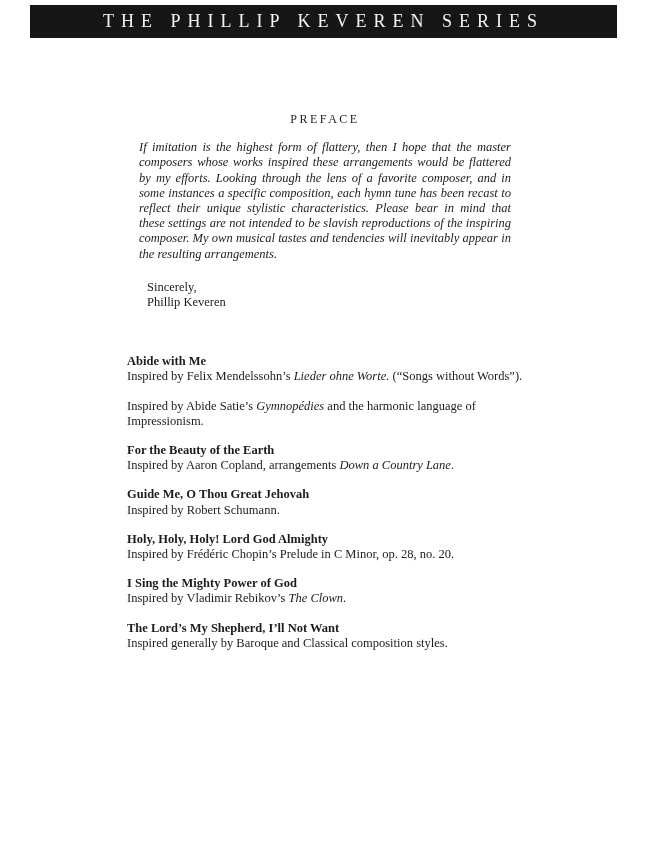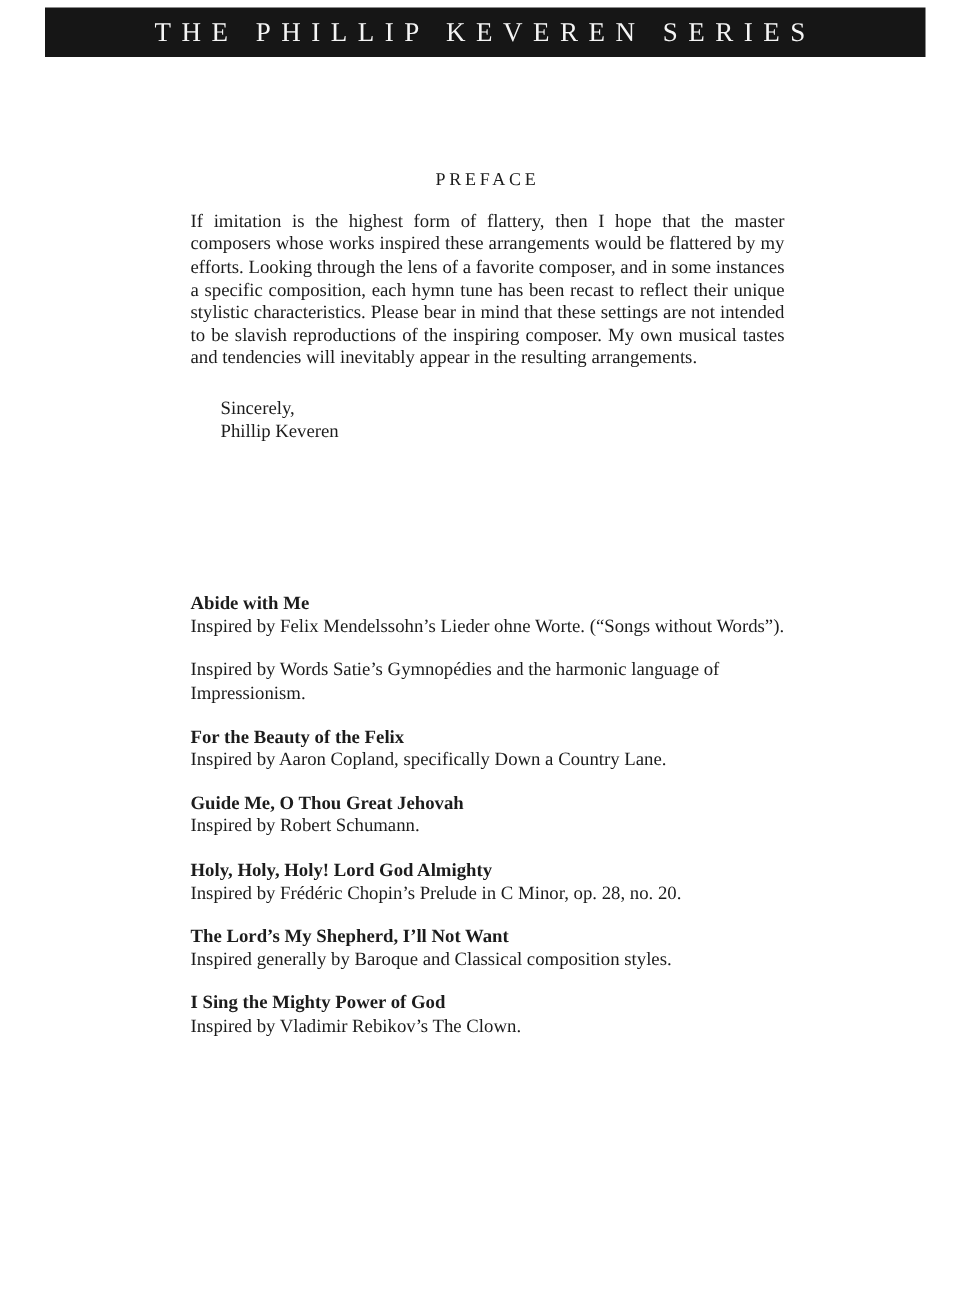--- a/index.html
+++ b/index.html
@@ -42,38 +42,40 @@
   }
   .preface-heading {
     text-align: center;
     font-size: 12px;
     letter-spacing: 2.5px;
     font-weight: normal;
     margin: 0 0 13px 0;
   }
   .preface-body {
     text-align: justify;
-    margin: 0;
+    margin: 12px;
+    font-style: italic;
   }
   .signoff-block {
     margin: 18px 0 0 20px;
   }
   .entries {
-    margin-top: 100px;
+    margin-top: 44px;
   }
   .entry {
     margin-bottom: 14px;
   }
   .entry-title {
     font-weight: bold;
   }
   .entry-desc {
     font-weight: normal;
   }
   .entry-desc .it {
+    font-style: italic;
   }
 </style>
 </head>
 <body>
 
 <div class="page">
 
   <div class="banner">
     <span>THE PHILLIP KEVEREN SERIES</span>
   </div>
@@ -88,39 +90,39 @@
       <div>Sincerely,</div>
       <div>Phillip Keveren</div>
     </div>
 
     <div class="entries">
         <div class="entry">
           <div class="entry-title">Abide with Me</div>
           <div class="entry-desc"><span>Inspired by Felix Mendelssohn’s </span><span class="it">Lieder ohne Worte.</span><span> (“Songs without Words”).</span></div>
         </div>
         <div class="entry">
-          <div class="entry-desc"><span>Inspired by Words Satie’s </span><span class="it">Gymnopédies</span><span> and the harmonic language of Impressionism.</span></div>
+          <div class="entry-desc"><span>Inspired by Abide Satie’s </span><span class="it">Gymnopédies</span><span> and the harmonic language of Impressionism.</span></div>
         </div>
         <div class="entry">
-          <div class="entry-title">For the Beauty of the Felix</div>
-          <div class="entry-desc"><span>Inspired by Aaron Copland, specifically </span><span class="it">Down a Country Lane</span><span>.</span></div>
+          <div class="entry-title">For the Beauty of the Earth</div>
+          <div class="entry-desc"><span>Inspired by Aaron Copland, arrangements </span><span class="it">Down a Country Lane</span><span>.</span></div>
         </div>
         <div class="entry">
           <div class="entry-title">Guide Me, O Thou Great Jehovah</div>
           <div class="entry-desc"><span>Inspired by Robert Schumann.</span></div>
         </div>
         <div class="entry">
           <div class="entry-title">Holy, Holy, Holy! Lord God Almighty</div>
           <div class="entry-desc"><span>Inspired by Frédéric Chopin’s Prelude in C Minor, op. 28, no. 20.</span></div>
         </div>
         <div class="entry">
+          <div class="entry-title">I Sing the Mighty Power of God</div>
+          <div class="entry-desc"><span>Inspired by Vladimir Rebikov’s </span><span class="it">The Clown</span><span>.</span></div>
+        </div>
+        <div class="entry">
           <div class="entry-title">The Lord’s My Shepherd, I’ll Not Want</div>
           <div class="entry-desc"><span>Inspired generally by Baroque and Classical composition styles.</span></div>
-        </div>
-        <div class="entry">
-          <div class="entry-title">I Sing the Mighty Power of God</div>
-          <div class="entry-desc"><span>Inspired by Vladimir Rebikov’s </span><span class="it">The Clown</span><span>.</span></div>
         </div>
       </div>
 
   </div>
 
 </div>
 
 </body></html>

